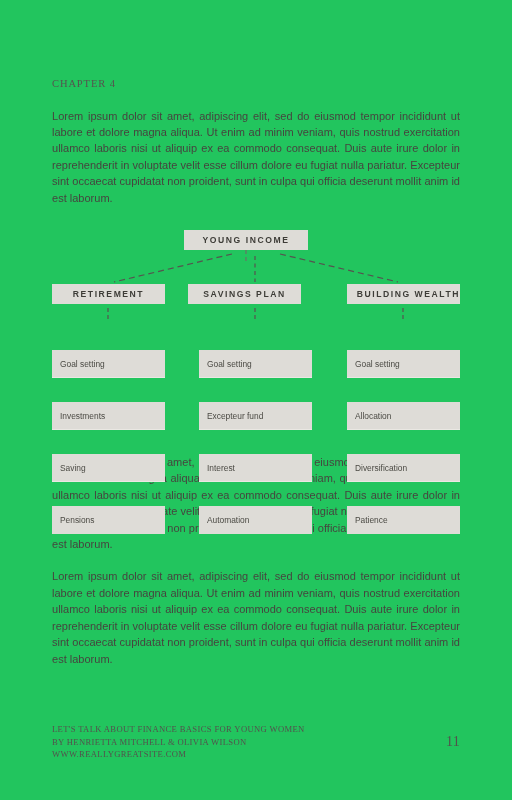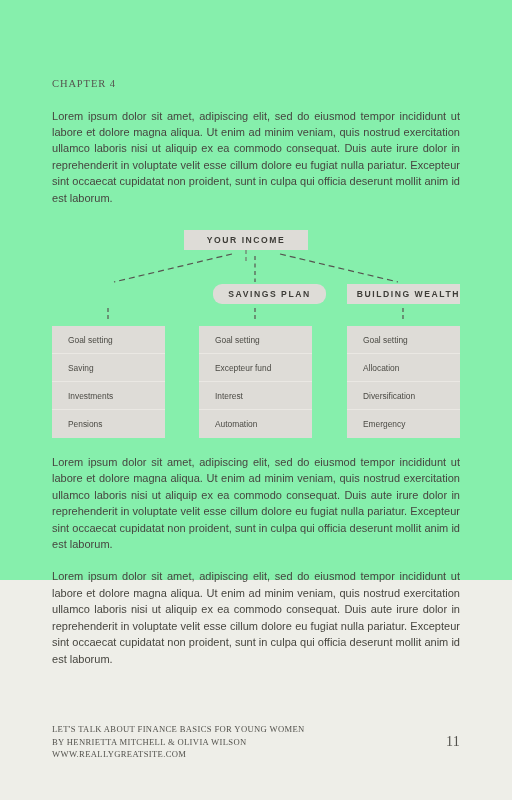--- a/index.html
+++ b/index.html
@@ -12,22 +12,22 @@
     background: #eeeee8;
     font-family: "Liberation Sans", sans-serif;
     overflow: hidden;
     position: relative;
   }
 
   .page {
     position: absolute;
     left: 0; top: 0;
     width: 512px;
-    height: 580px;
-    background: #86efac;
+    height: 800px;
+    background: #22c55e;
   }
 
   .content {
     position: absolute;
     left: 52px;
     top: 78px;
     width: 408px;
   }
 
   
@@ -80,42 +80,43 @@
     width: 124px;
     height: 20px;
   }
 
   .branch-node {
     top: 54px;
     width: 113px;
     height: 20px;
   }
   .branch-0 { left: 0px; }
-  .branch-1 { left: 161px; border-radius: 9px; }
+  .branch-1 { left: 136px; }
   .branch-2 { left: 295px; justify-content: flex-end; }
 
   .list-panel {
     position: absolute;
     top: 96px;
     width: 113px;
   }
   .list-0 { left: 0px; }
   .list-1 { left: 147px; }
   .list-2 { left: 295px; }
 
   .list-row {
     background: #dedcd7;
     height: 28px;
     display: flex;
     align-items: center;
-    padding-left: 16px;
+    padding-left: 8px;
     box-sizing: border-box;
     font-size: 8.4px;
     color: #4b4a44;
     border-bottom: 1px solid #eae8e3;
+    margin-top: 24px;
   }
   .list-row:last-child { border-bottom: none; }
 
   .connectors {
     position: absolute;
     left: 0; top: 0;
     width: 408px;
     height: 208px;
     pointer-events: none;
   }
@@ -170,49 +171,52 @@
         <line x1="203" y1="26" x2="203" y2="52" stroke="#55544f" stroke-width="1.2" stroke-dasharray="4,3.5"></line>
 
         <line x1="228" y1="24" x2="346" y2="52" stroke="#55544f" stroke-width="1.2" stroke-dasharray="6,4"></line>
 
         <line x1="56" y1="78" x2="56" y2="92" stroke="#55544f" stroke-width="1.2" stroke-dasharray="4,3"></line>
         <line x1="203" y1="78" x2="203" y2="92" stroke="#55544f" stroke-width="1.2" stroke-dasharray="4,3"></line>
         <line x1="351" y1="78" x2="351" y2="92" stroke="#55544f" stroke-width="1.2" stroke-dasharray="4,3"></line>
       </svg>
 
       <div class="node-box root-node">
-        <span>YOUR INCOME</span>
-      </div>
-
+        <span>YOUNG INCOME</span>
+      </div>
+
+      <div class="node-box branch-node branch-0">
+        <span>RETIREMENT</span>
+      </div>
       <div class="node-box branch-node branch-1">
         <span>SAVINGS PLAN</span>
       </div>
       <div class="node-box branch-node branch-2">
         <span>BUILDING WEALTH</span>
       </div>
 
       <div class="list-panel list-0">
         <div class="list-row">Goal setting</div>
+        <div class="list-row">Investments</div>
         <div class="list-row">Saving</div>
-        <div class="list-row">Investments</div>
         <div class="list-row">Pensions</div>
       </div>
 
       <div class="list-panel list-1">
         <div class="list-row">Goal setting</div>
         <div class="list-row">Excepteur fund</div>
         <div class="list-row">Interest</div>
         <div class="list-row">Automation</div>
       </div>
 
       <div class="list-panel list-2">
         <div class="list-row">Goal setting</div>
         <div class="list-row">Allocation</div>
         <div class="list-row">Diversification</div>
-        <div class="list-row">Emergency</div>
+        <div class="list-row">Patience</div>
       </div>
 
     </div>
 
     <div class="par-gap"></div>
 
     <p class="body-par">Lorem ipsum dolor sit amet, adipiscing elit, sed do eiusmod tempor incididunt ut labore et dolore magna aliqua. Ut enim ad minim veniam, quis nostrud exercitation ullamco laboris nisi ut aliquip ex ea commodo consequat. Duis aute irure dolor in reprehenderit in voluptate velit esse cillum dolore eu fugiat nulla pariatur. Excepteur sint occaecat cupidatat non proident, sunt in culpa qui officia deserunt mollit anim id est laborum.</p>
 
     <div class="par-gap"></div>
 

